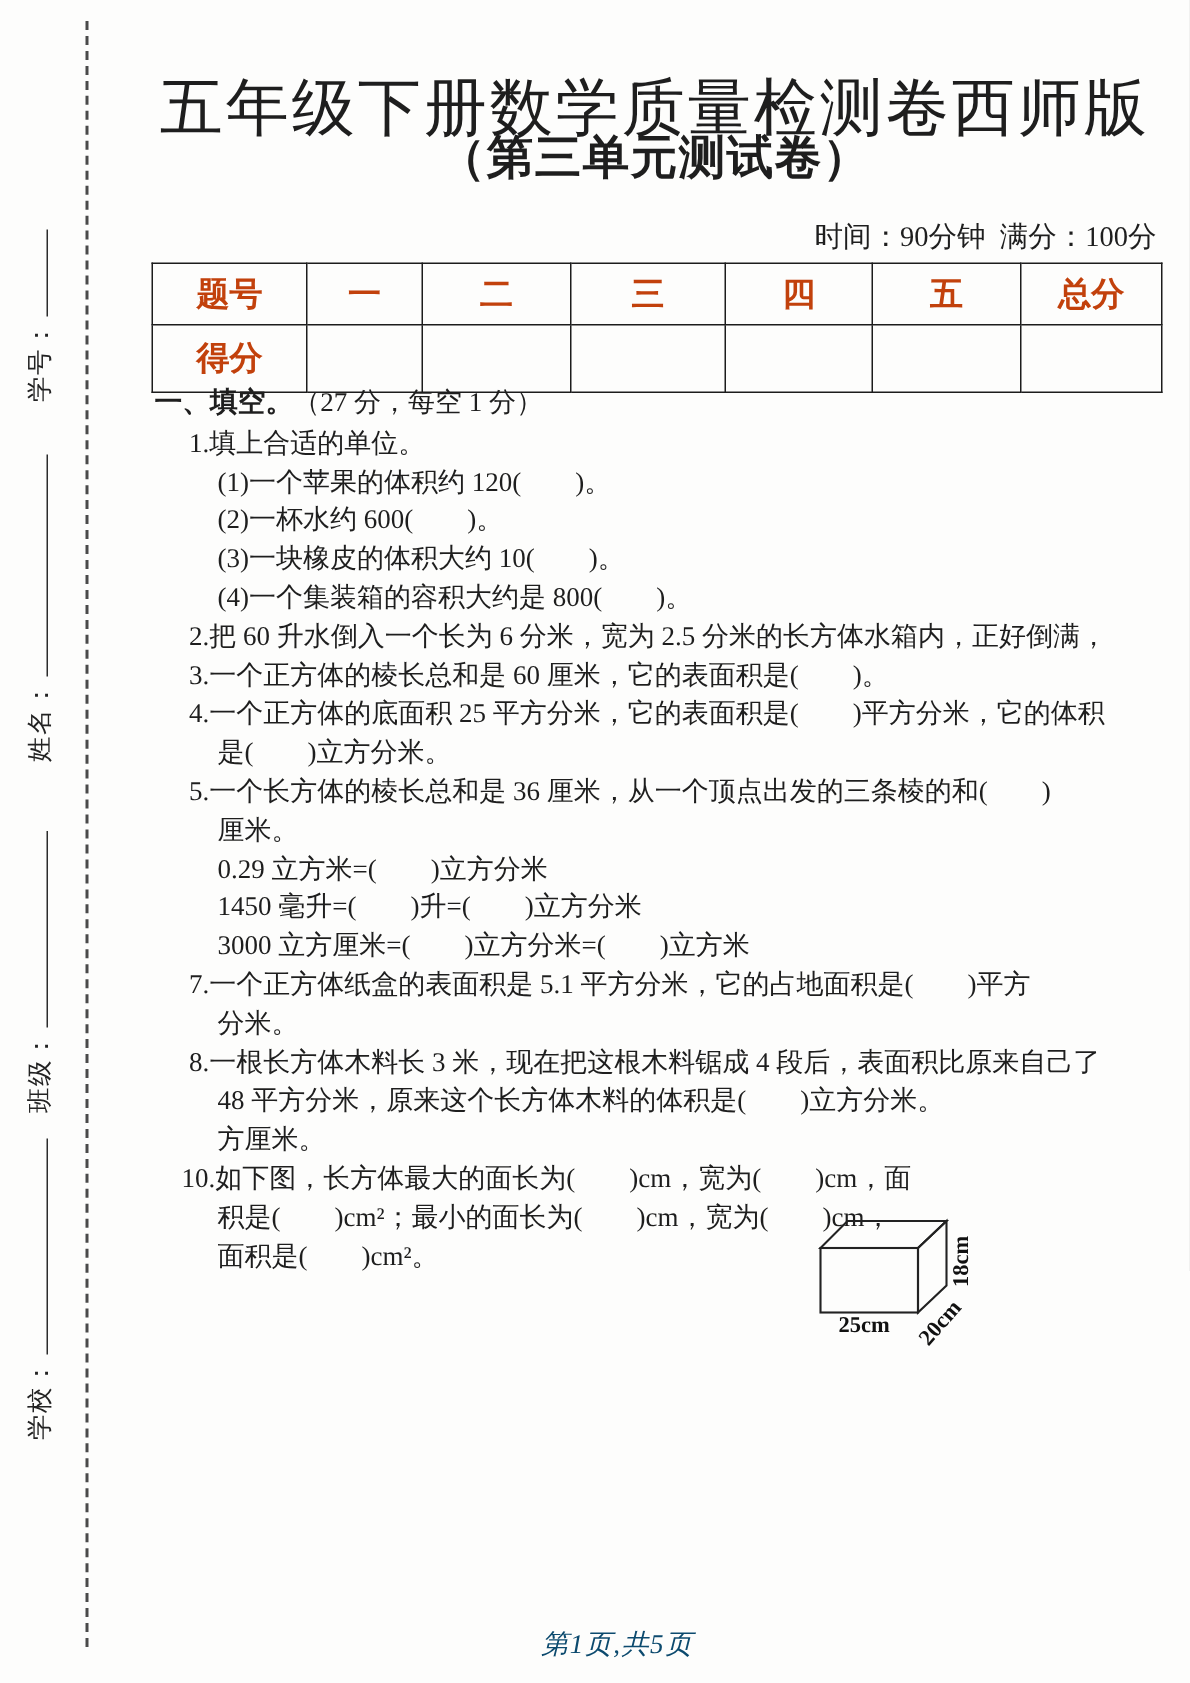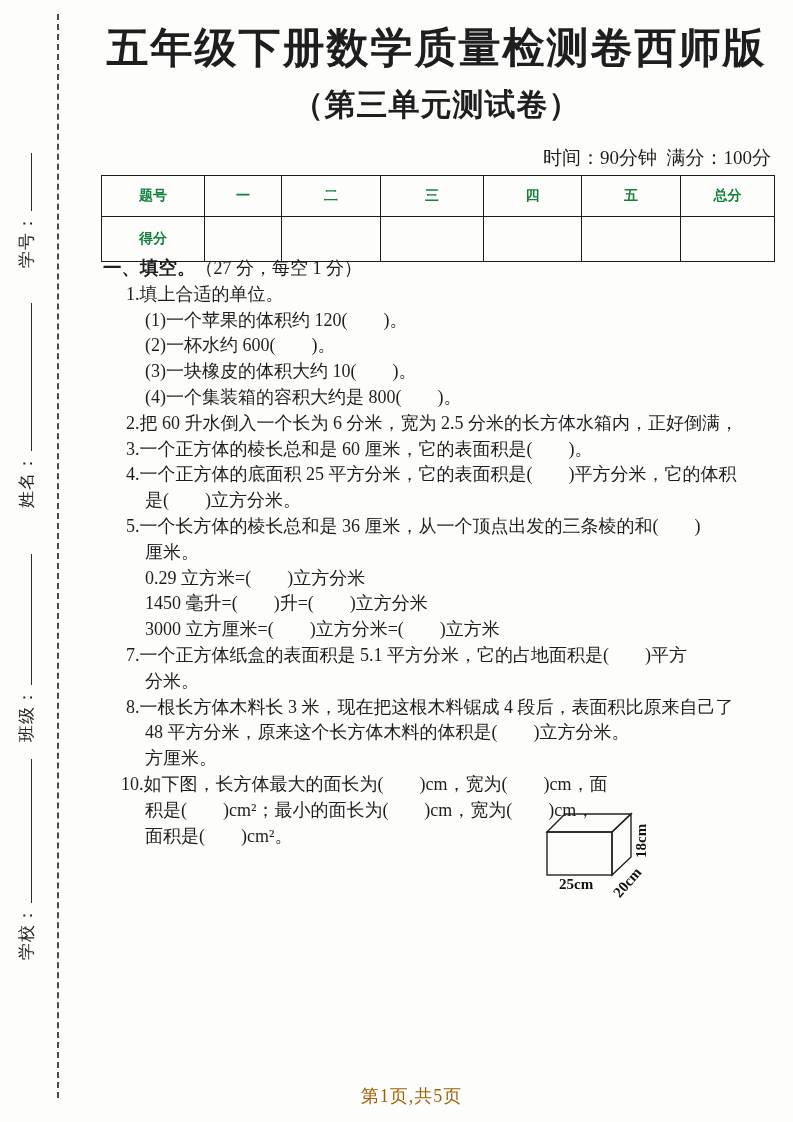--- a/index.html
+++ b/index.html
@@ -34,23 +34,23 @@
     display: inline-block; height: 3px;
     border-bottom: 1.6px solid #2c2c2c;
     margin-left: 3px;
   }
   .sb-1 { top: 268px; } .sb-1 .sb-line { width: 58px; }
   .sb-2 { top: 508px; } .sb-2 .sb-line { width: 148px; }
   .sb-3 { top: 742px; } .sb-3 .sb-line { width: 131px; }
   .sb-4 { top: 960px; } .sb-4 .sb-line { width: 144px; }
 
   .title {
-    position: absolute; left: 90px; right: 10px; top: 20px;
+    position: absolute; left: 90px; right: 10px; top: 44px;
     text-align: center;
-    font-size: 42px; font-weight: 700;
+    font-size: 42px; font-weight: 400;
     letter-spacing: 2px;
   }
   .subtitle {
     position: absolute; left: 90px; right: 10px; top: 84px;
     text-align: center;
     font-size: 31px; font-weight: 600;
     letter-spacing: 1px;
   }
   .meta {
     position: absolute; right: 22px; top: 145px;
@@ -58,22 +58,22 @@
   }
 
   table.score {
     position: absolute; left: 101px; top: 175px;
     border-collapse: collapse;
     table-layout: fixed;
   }
   table.score td {
     border: 1.6px solid #1c1c1c;
     text-align: center; vertical-align: middle;
-    font-size: 14px; font-weight: 700;
-    color:#15803d;
+    font-size: 22px; font-weight: 700;
+    color:#c2410c;
   }
   table.score tr.r1 td { height: 41px; }
   table.score tr.r2 td { height: 45px; }
 
   .qarea {
     position: absolute; left: 78px; top: 256px; width: 704px;
     font-size: 18px; line-height: 25.8px; margin-left: 25px;
   }
   .q-line { white-space: pre; }
   .ind1 { padding-left: 23px; }
@@ -100,22 +100,23 @@
     transform: rotate(-49deg);
   }
   .dim-h {
     left: 90px; top: 52px;
     transform-origin: 0 0;
     transform: rotate(-90deg);
   }
 
   .footer {
     position: absolute; left: 30px; right: 0; top: 1084px;
-    text-align: center; font-size: 18px; color:#a16207;
+    text-align: center; font-size: 18px; color:#0c4a6e;
     letter-spacing: 1px;
+    font-style: italic;
   }
 </style>
 </head>
 <body>
 
 <div class="page">
 
   <div class="margin-rule"></div>
 
   <div class="sb-entry sb-1">

